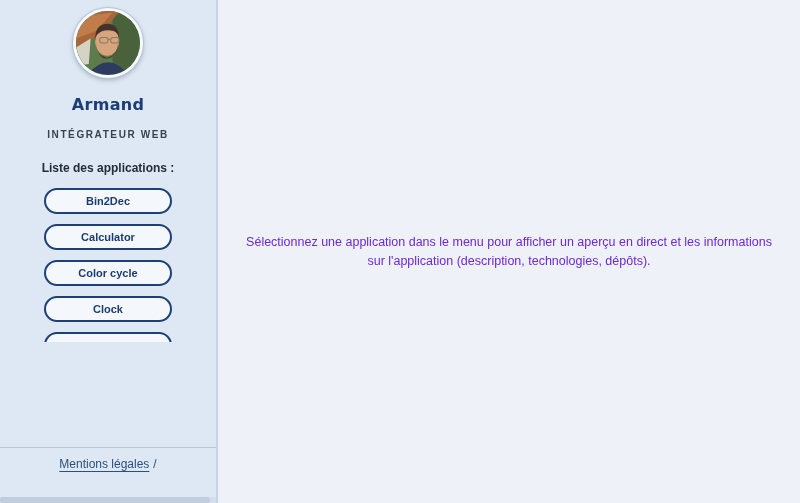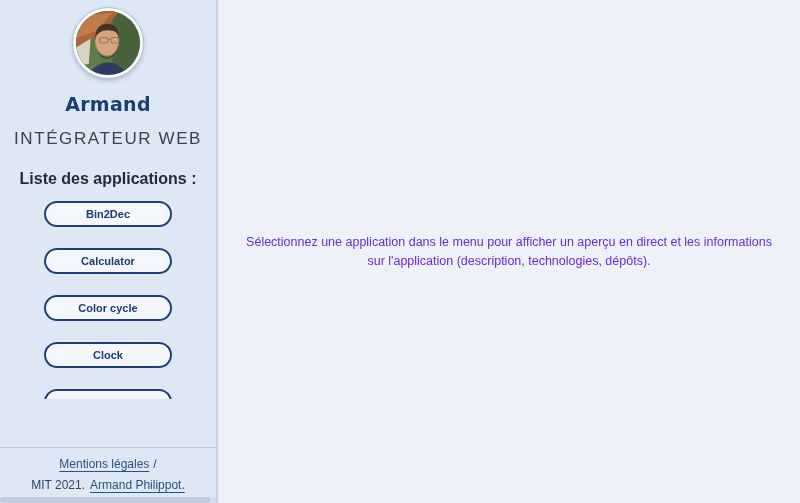--- a/index.html
+++ b/index.html
@@ -24,41 +24,41 @@
     box-shadow:0 0 0 1px #b6c3d4, 0 2px 5px rgba(40,60,90,.35);
     overflow:hidden;
     background:#6f8c5c;
     flex:none;
   }
   .avatar svg { display:block; width:100%; height:100%; }
 
   .name {
     margin-top:9px;
     font-family:"DejaVu Sans", sans-serif;
-    font-size:19px; font-weight:bold;
+    font-size:16px; font-weight:bold;
     color:#1c3e74; text-align:center;
     line-height:35px; letter-spacing:.3px;
   }
   .name span { display:block; }
 
   .job {
     margin-top:7px;
-    font-size:17px; letter-spacing:1.6px;
-    color:#3a424f; font-weight:400;
+    font-size:10px; letter-spacing:1.6px;
+    color:#3a424f; font-weight:700;
   }
 
   .apps-heading {
     margin-top:21px;
-    font-size:16px; font-weight:bold; color:#262c37;
+    font-size:12px; font-weight:bold; color:#262c37;
   }
 
   .apps {
     margin-top:13px;
     display:flex; flex-direction:column; align-items:center;
-    gap:21px;
+    gap:10px;
   }
   .app-btn {
     width:128px; height:26px;
     border:2px solid #1e4076; border-radius:14px;
     background:#f4f8fc;
     color:#1d3c6e; font-weight:bold; font-size:11px;
     font-family:"Liberation Sans", sans-serif;
     display:flex; align-items:center; justify-content:center;
     white-space:nowrap; padding:0 3px;
     cursor:pointer;
@@ -163,23 +163,20 @@
 
       <div class="app-btn-cut">
         <button class="app-btn"></button>
       </div>
     </nav>
 
     <footer class="sidebar-footer">
       <p class="footer-line1">
         <a class="f-link">Mentions légales</a><span class="f-sep">/</span>
       </p>
-      <p class="footer-line2">
-        <span class="f-license">MIT 2021.</span><a class="f-link">Armand Philippot.</a>
-      </p>
       <div class="hscrollbar">
         <div class="thumb"></div>
       </div>
     </footer>
 
   </aside>
 
   <main class="main">
     <p class="placeholder">Sélectionnez une application dans le menu pour afficher un aperçu en direct et les informations sur l'application (description, technologies, dépôts).</p>
   </main>

